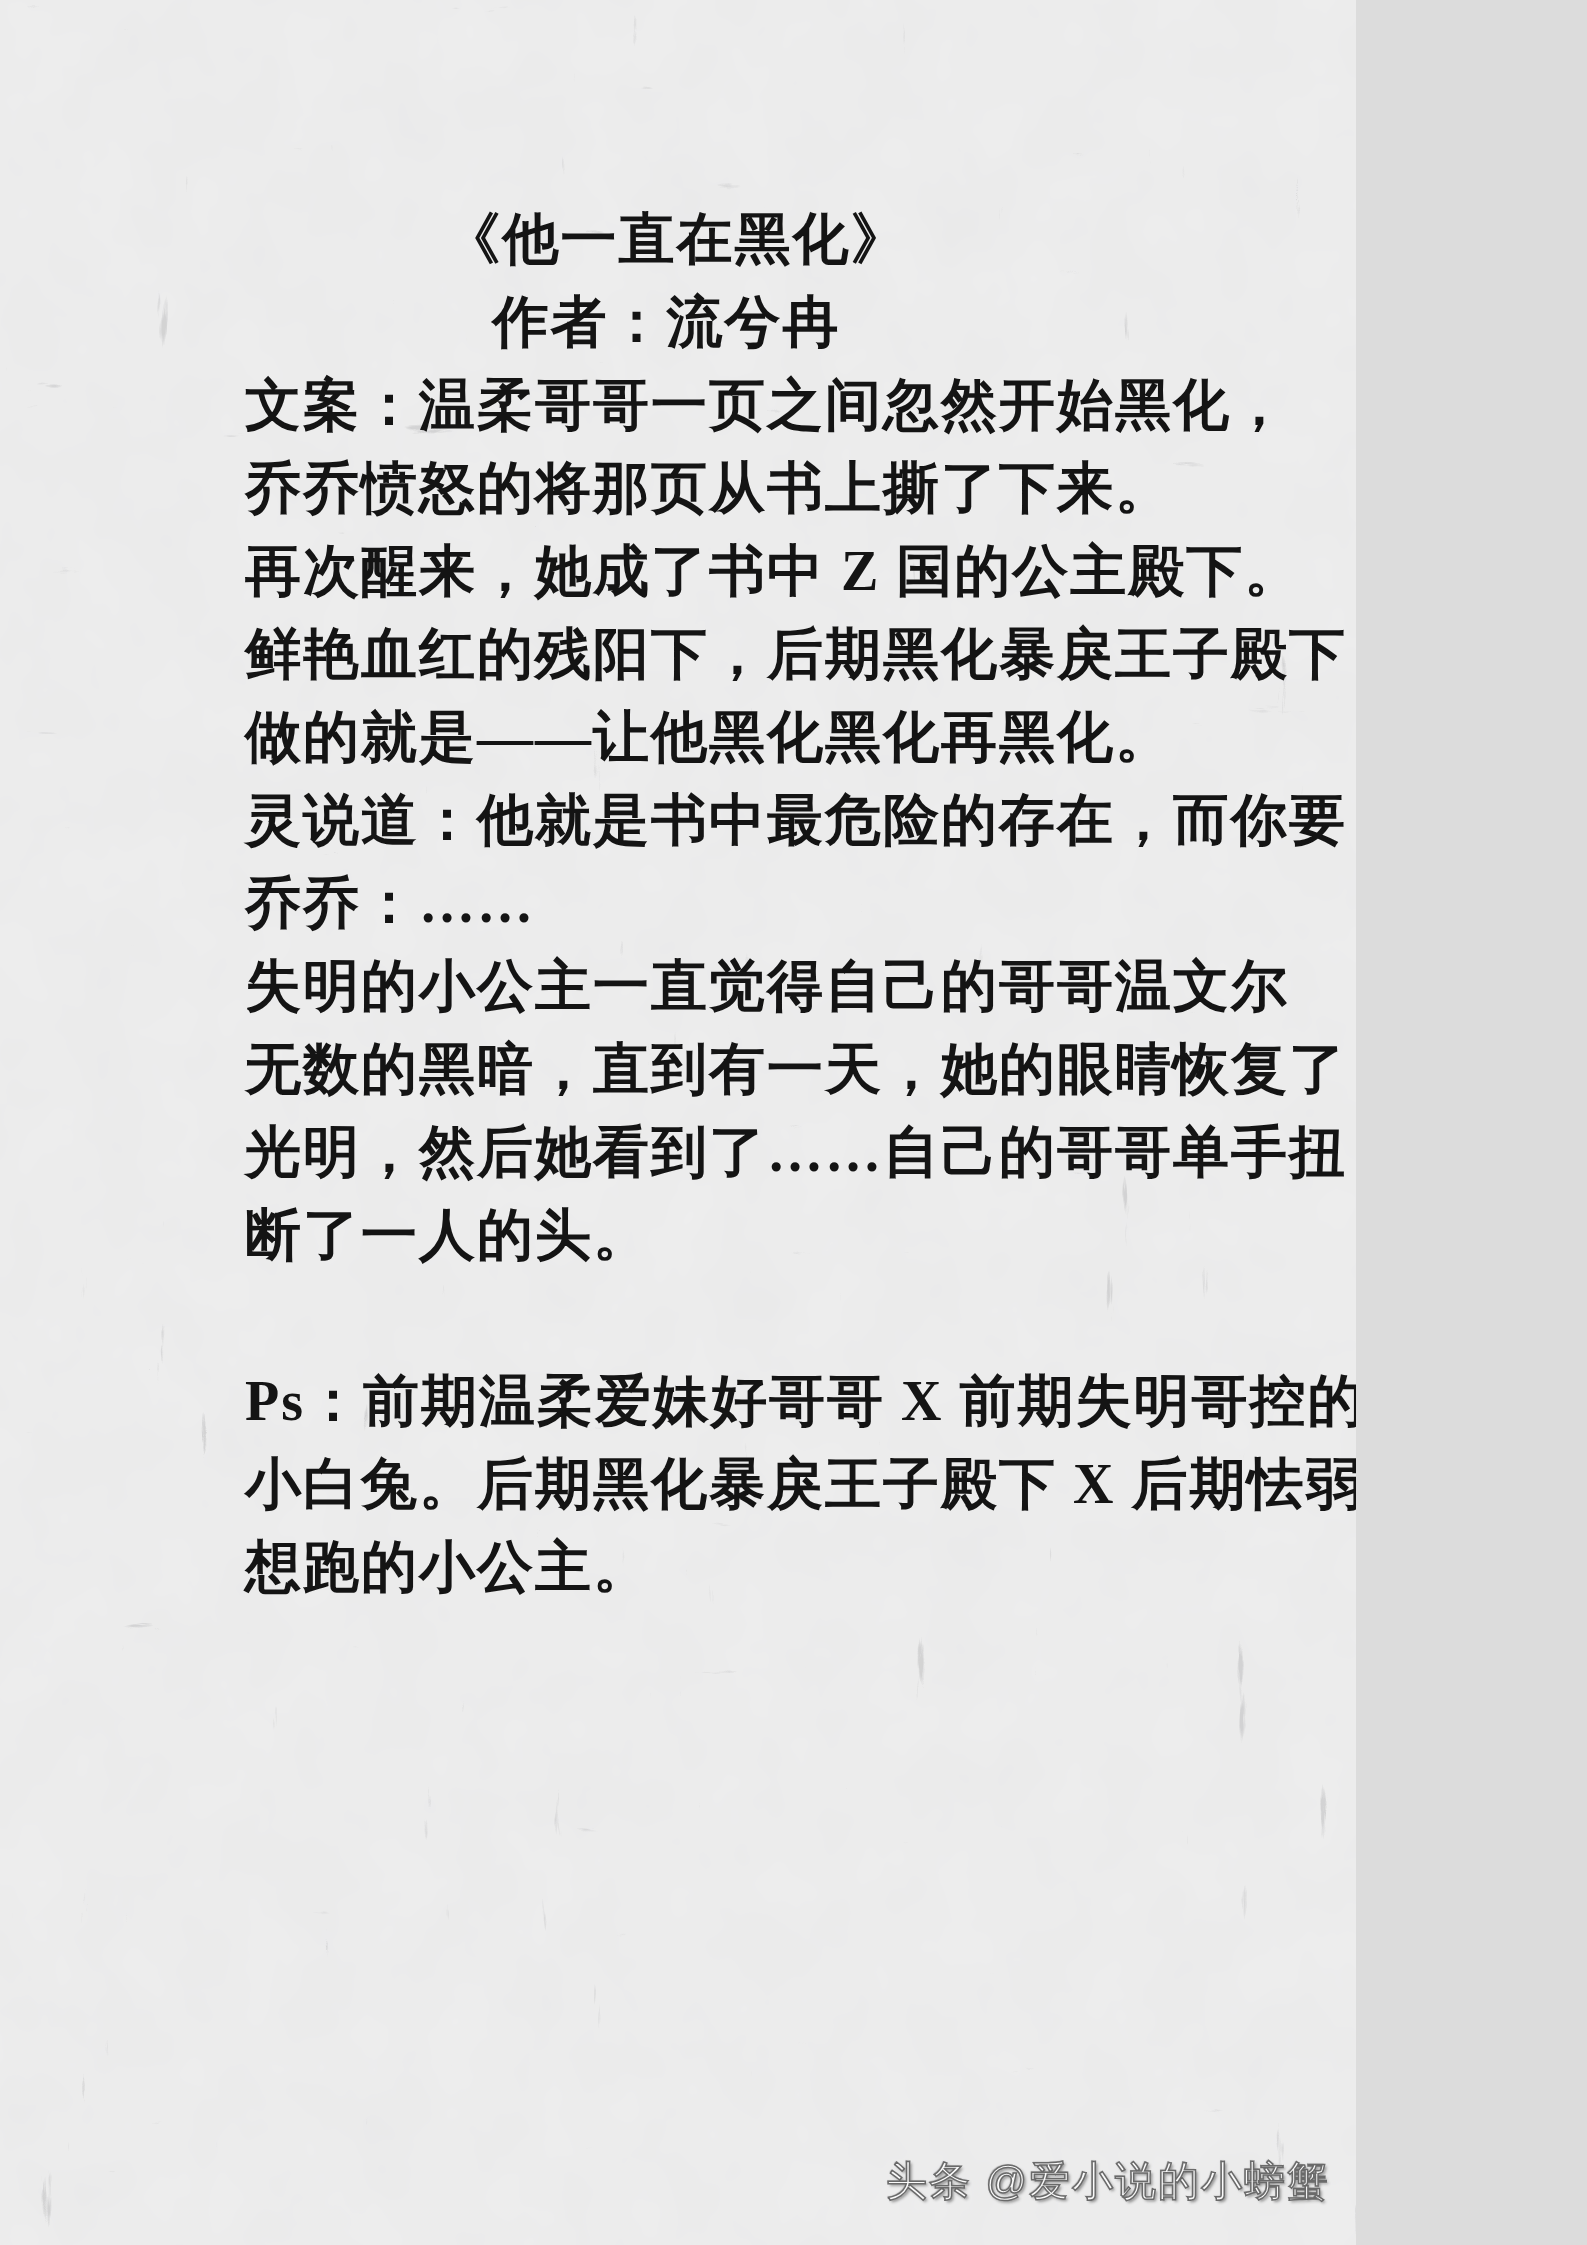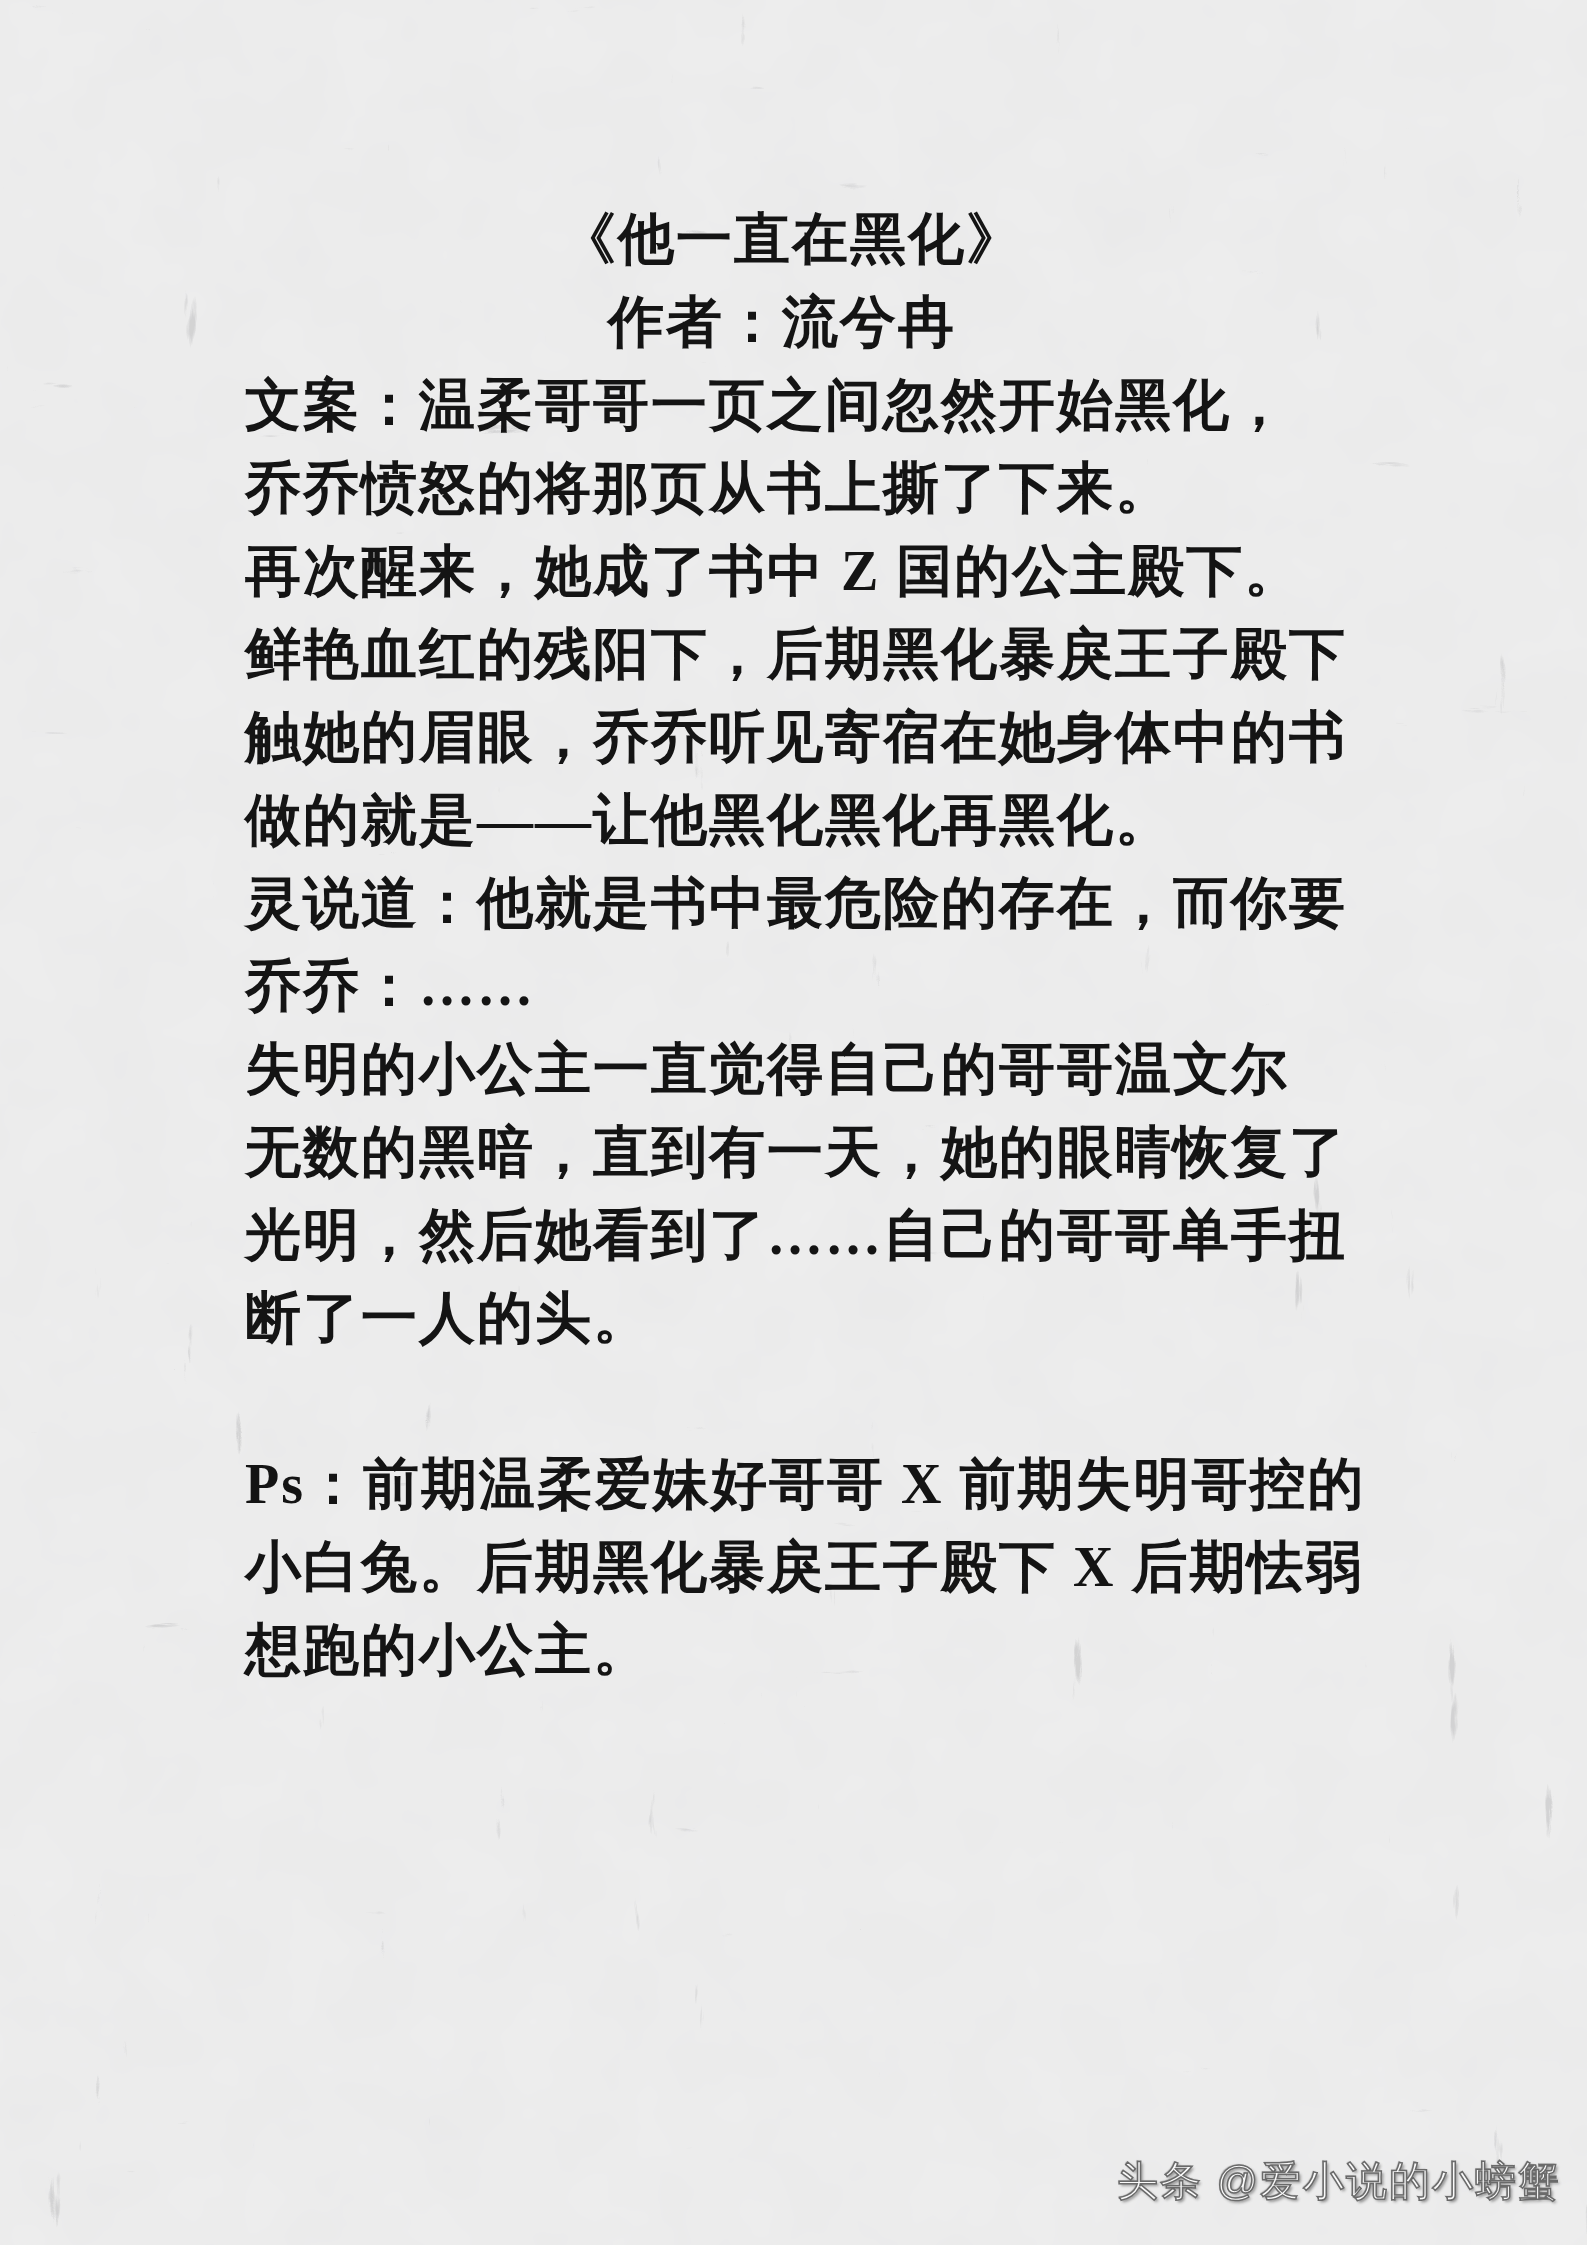--- a/index.html
+++ b/index.html
@@ -2,21 +2,21 @@
 <html><head>
 <meta charset="utf-8">
 <style>
   html, body {
     margin: 0;
     padding: 0;
     background: #dcdcdc;
   }
   .page {
     position: relative;
-    width: 1587px;
+    width: 1356px;
     height: 2245px;
     background: #eeeeee;
     overflow: hidden;
     font-family: "Liberation Serif", "DejaVu Serif", serif;
     color: #141414;
   }
   .texture {
     position: absolute;
     inset: 0;
     width: 100%;
@@ -90,21 +90,20 @@
   </svg>
 
   <div class="content">
     <div class="title-line">《他一直在黑化》</div>
     <div class="author-line">作者：流兮冉</div>
     <div class="body-lines">
         <div class="line">文案：温柔哥哥一页之间忽然开始黑化，</div>
         <div class="line">乔乔愤怒的将那页从书上撕了下来。</div>
         <div class="line">再次醒来，她成了书中 Z 国的公主殿下。</div>
         <div class="line">鲜艳血红的残阳下，后期黑化暴戾王子殿下</div>
-        <div class="line">触她的眉眼，乔乔听见寄宿在她身体中的书</div>
         <div class="line">做的就是——让他黑化黑化再黑化。</div>
         <div class="line">灵说道：他就是书中最危险的存在，而你要</div>
         <div class="line">乔乔：……</div>
         <div class="line">失明的小公主一直觉得自己的哥哥温文尔</div>
         <div class="line">无数的黑暗，直到有一天，她的眼睛恢复了</div>
         <div class="line">光明，然后她看到了……自己的哥哥单手扭</div>
         <div class="line">断了一人的头。</div>
         <div class="line"></div>
         <div class="line">Ps：前期温柔爱妹好哥哥 X 前期失明哥控的</div>
         <div class="line">小白兔。后期黑化暴戾王子殿下 X 后期怯弱</div>

